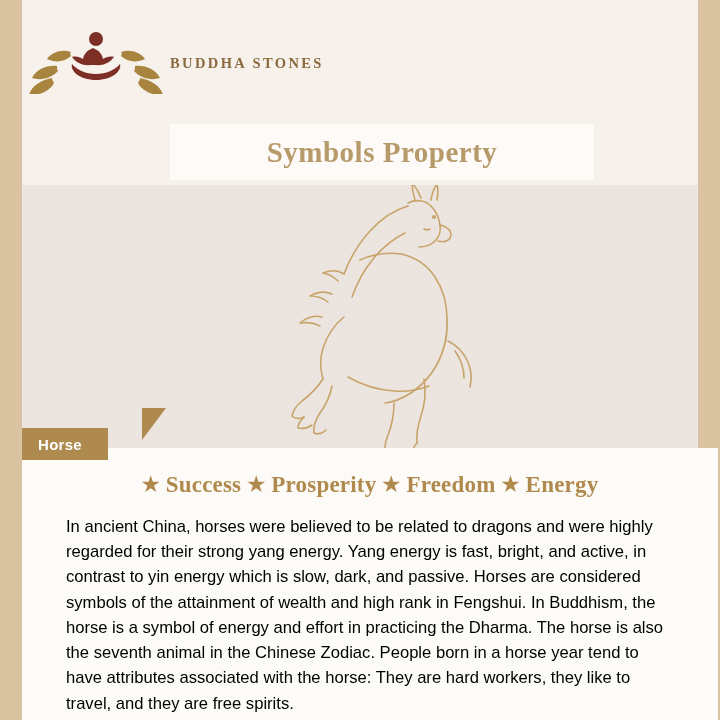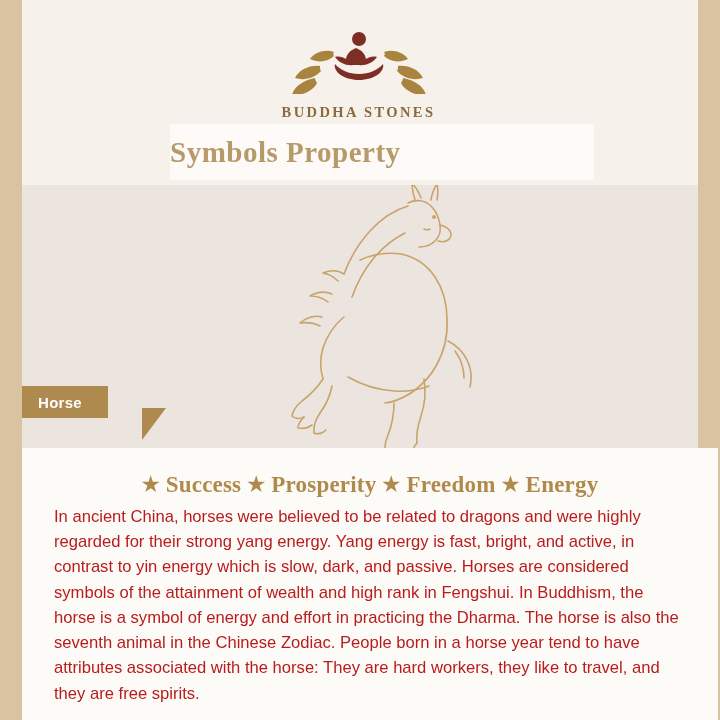--- a/index.html
+++ b/index.html
@@ -68,41 +68,40 @@
     width: 676px;
     height: 185px;
     background: #f7f1ec;
     text-align: center;
   }
   .logo-wrap {
     position: absolute;
     left: 0; right: 3px;
     top: 22px;
     display: flex;
-    flex-direction: column;
     align-items: center;
   }
   .brand-name {
     margin-top: 6px;
     font-size: 14.5px;
     letter-spacing: 2.4px;
     font-weight: bold;
     color: #8a6a3e;
     font-family: "Liberation Serif", serif;
   }
   .title-bar {
     position: absolute;
     left: 148px;
     top: 124px;
     width: 424px;
     height: 56px;
     background: #fdfaf7;
     display: flex;
     align-items: center;
-    justify-content: flex-start;
+    justify-content: center;
   }
   .title-bar .title {
     font-family: "Liberation Serif", serif;
     font-size: 29px;
     font-weight: bold;
     color: #b79a6a;
     letter-spacing: 0.5px;
   }
 
   
@@ -118,21 +117,21 @@
   .illustration svg {
     position: absolute;
     left: 150px;
     top: -4px;
   }
 
   
   .tag {
     position: absolute;
     left: 22px;
-    top: 386px;
+    top: 428px;
     height: 32px;
     background: #ae8a4e;
     display: flex;
     align-items: center;
     padding-left: 16px;
     padding-right: 26px;
     z-index: 4;
   }
   .tag .tag-text {
     color: #ffffff;
@@ -168,25 +167,25 @@
     font-weight: bold;
     color: #b08a4d;
     letter-spacing: 0.2px;
   }
   .keywords .star {
     color: #b08a4d;
     font-size: 20px;
     vertical-align: 1px;
   }
   .paragraph {
-    margin: 4px;
+    margin: 16px;
     padding: 0 18px 0 18px;
     font-size: 16.6px;
     line-height: 1.52;
-    color: #b91c1c;
+    color: #000000;
     text-align: left;
     font-family: "Liberation Sans", sans-serif;
   }
 </style>
 </head>
 <body>
 
 <div class="page">
 
   <div class="frame-top-left"></div>

